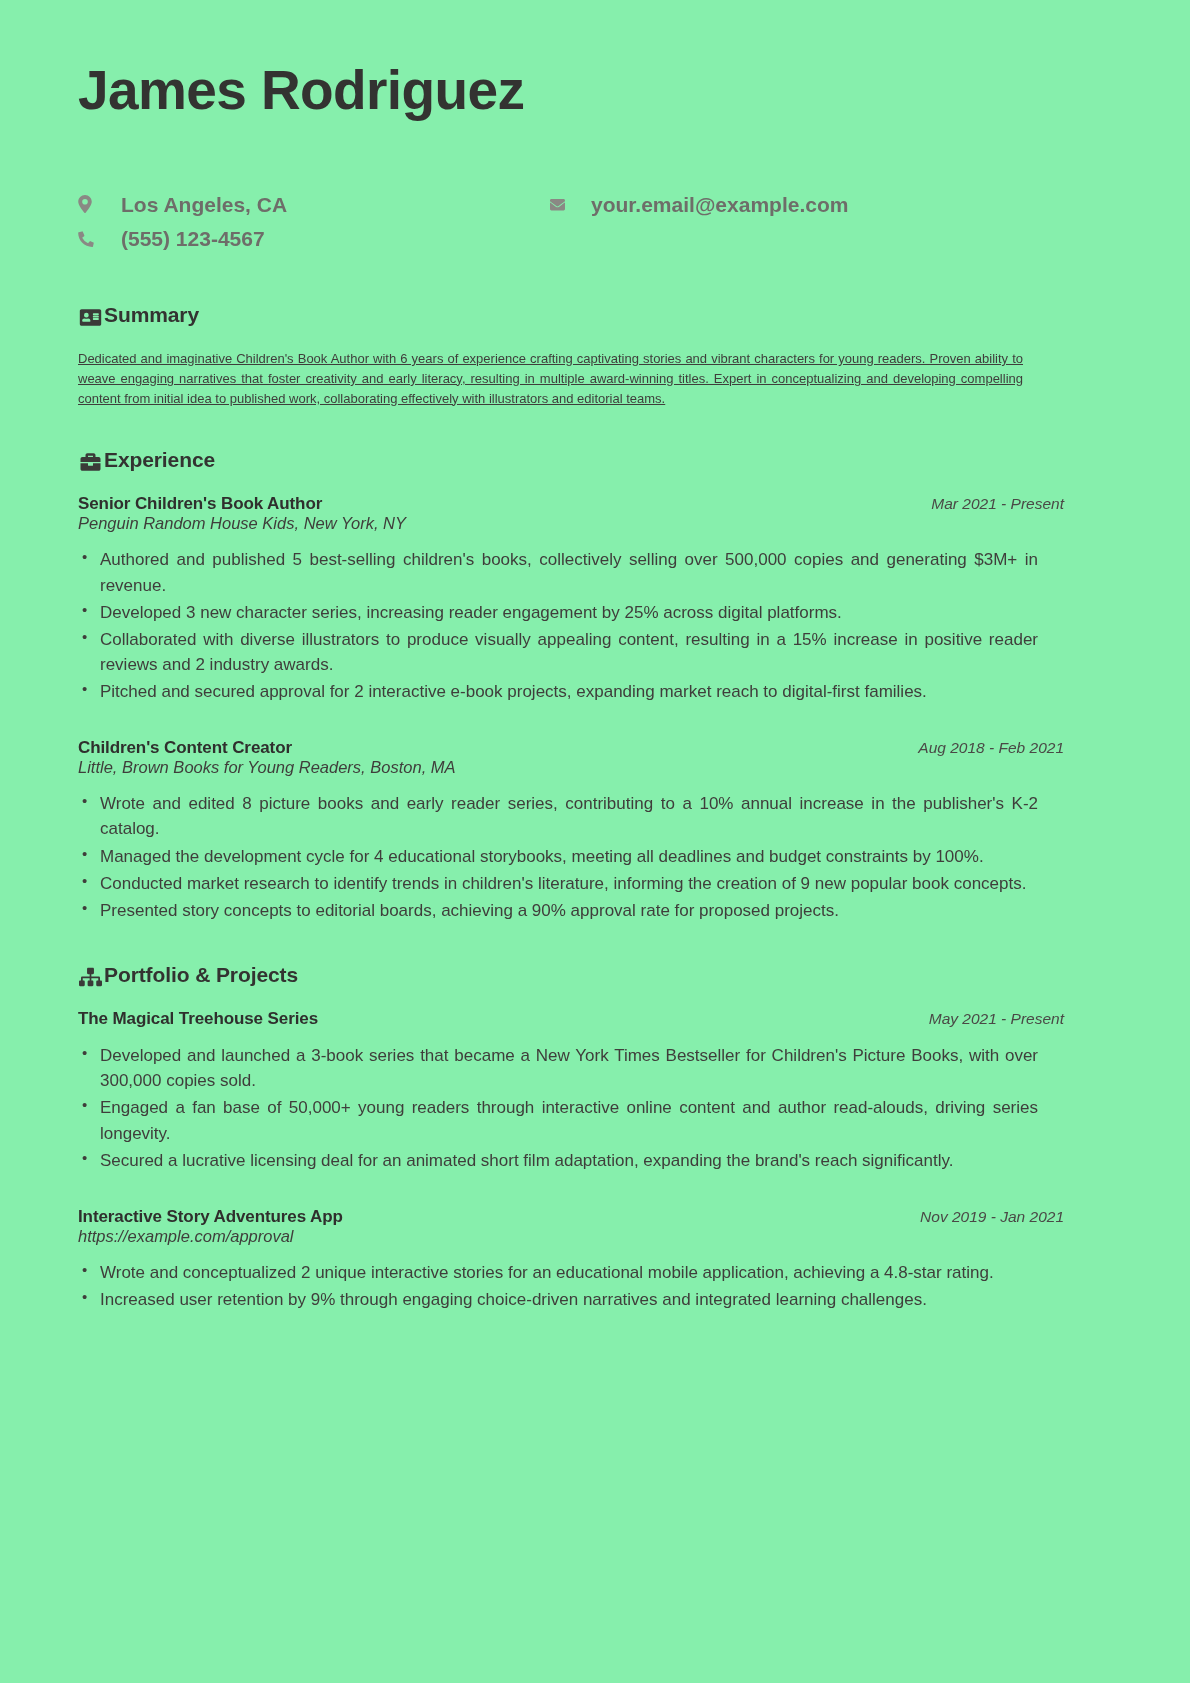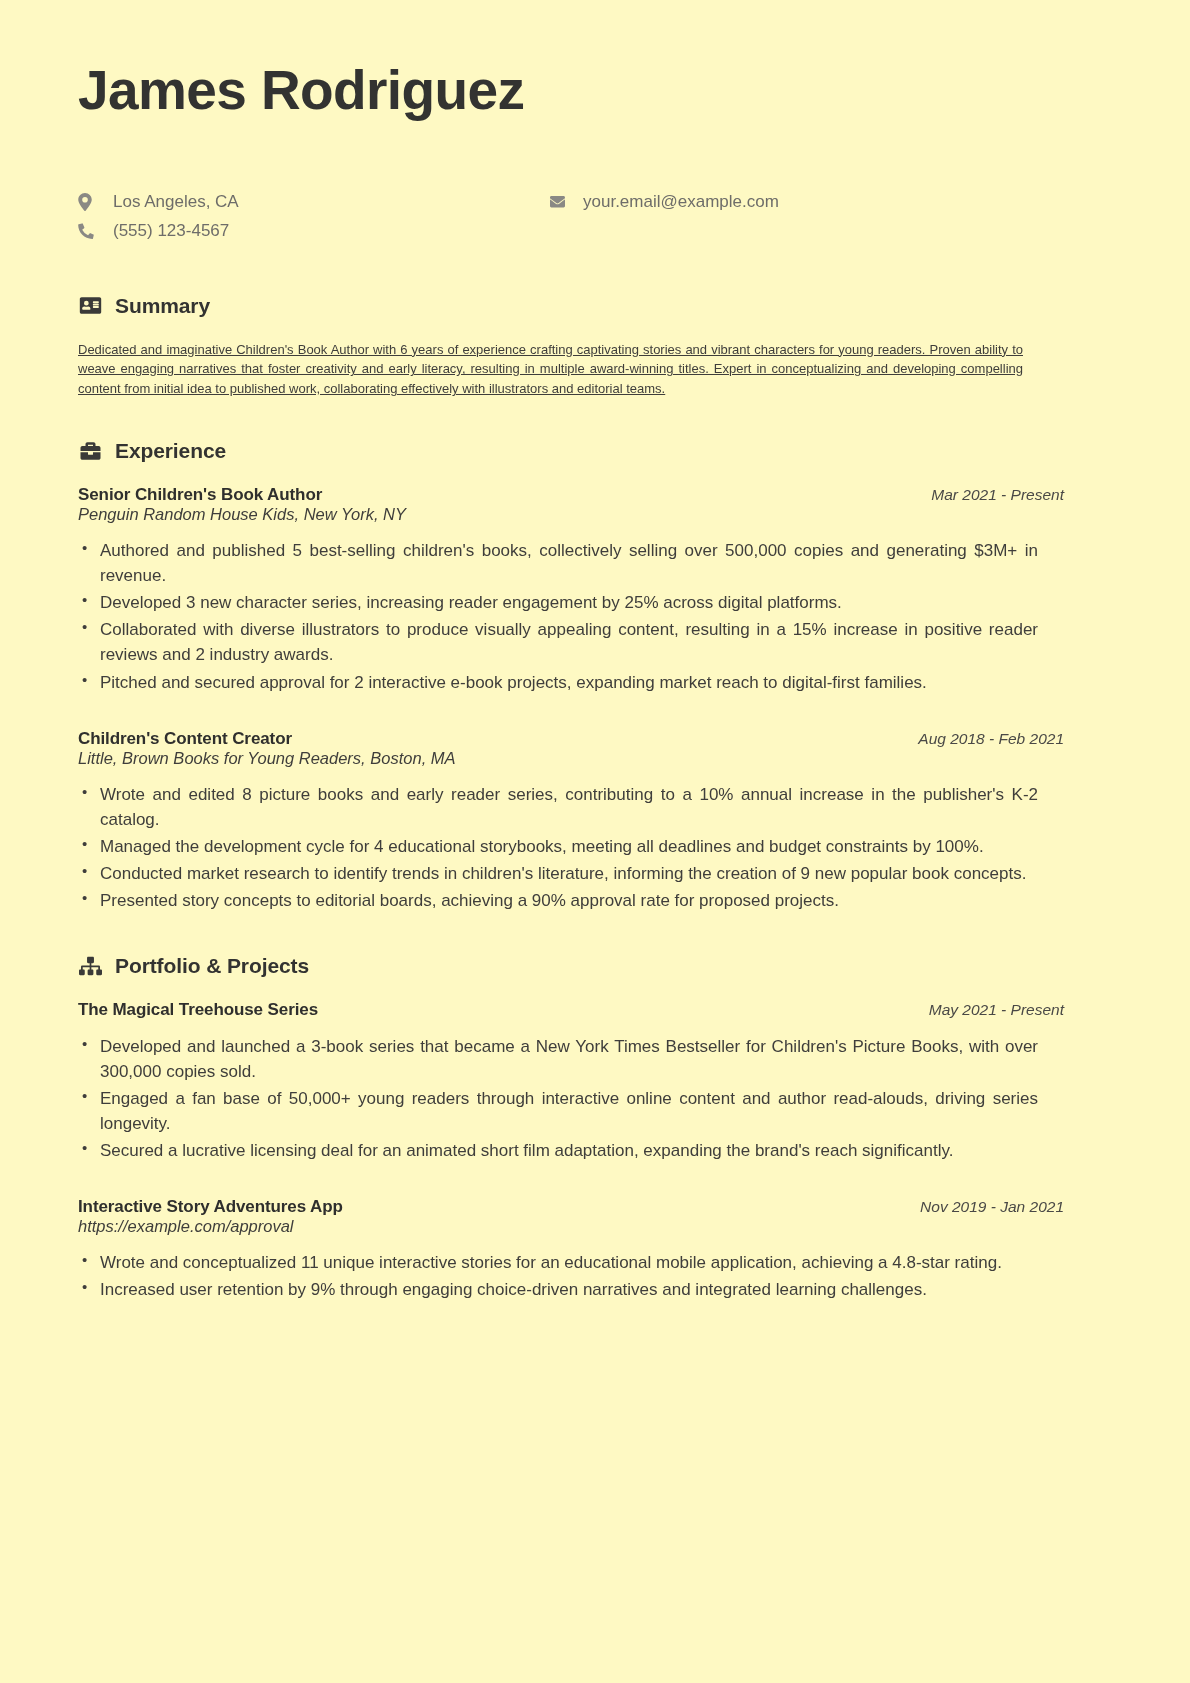--- a/index.html
+++ b/index.html
@@ -12,21 +12,21 @@
 
   body {
     font-family: "Liberation Sans", sans-serif;
     color: #3a3a38;
     -webkit-font-smoothing: antialiased;
   }
 
   .page {
     width: 1190px;
     height: 1683px;
-    background: #fef9c3;
+    background: #86efac;
     padding: 62px 78px 0 78px;
     position: relative;
   }
 
   
   .name {
     font-size: 55px;
     font-weight: bold;
     letter-spacing: -0.6px;
     color: #333331;
@@ -41,43 +41,44 @@
   .contact-col {
     display: flex;
     flex-direction: column;
     gap: 9px;
   }
   .contact-col.left { width: 470px; }
 
   .contact-row {
     display: flex;
     align-items: center;
-    gap: 0;
-    font-size: 17px;
+    gap: 8px;
+    font-size: 21px;
     color: #6e6d69;
     line-height: 1.2;
+    font-weight: bold;
   }
   .contact-ico {
     width: 30px;
     min-width: 30px;
     display: flex;
     align-items: center;
     justify-content: flex-start;
     color: #8a8984;
   }
   .contact-ico svg { display: block; }
   .contact-txt { padding-left: 5px; }
 
   
   .section { margin-bottom: 6px; }
 
   .section-head {
     display: flex;
-    align-items: center;
-    gap: 12px;
+    align-items: flex-end;
+    gap: 1px;
     margin-bottom: 22px;
   }
   .section-head .sec-ico {
     width: 25px;
     min-width: 25px;
     display: flex;
     align-items: center;
     justify-content: center;
     color: #3a3a38;
   }
@@ -279,19 +280,19 @@
 
     <div class="gap-lg"></div>
 
     <div class="entry">
       <div class="entry-top">
         <span class="entry-title">Interactive Story Adventures App</span>
         <span class="entry-date">Nov 2019 - Jan 2021</span>
       </div>
       <div class="entry-sub">https://example.com/approval</div>
       <ul class="bullets">
-        <li>Wrote and conceptualized 11 unique interactive stories for an educational mobile application, achieving a 4.8-star rating.</li>
+        <li>Wrote and conceptualized 2 unique interactive stories for an educational mobile application, achieving a 4.8-star rating.</li>
         <li>Increased user retention by 9% through engaging choice-driven narratives and integrated learning challenges.</li>
       </ul>
     </div>
   </div>
 
 </div>
 
 </body></html>

